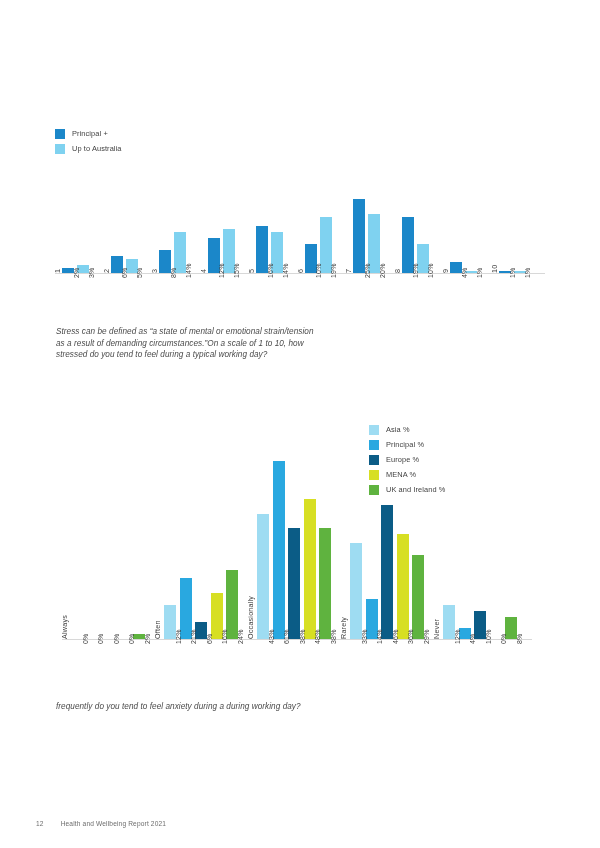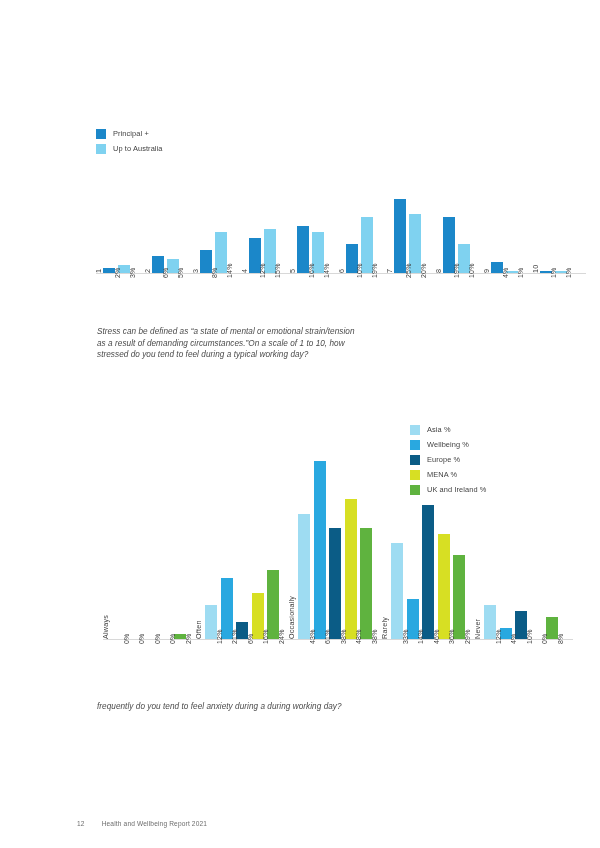--- a/index.html
+++ b/index.html
@@ -14,21 +14,20 @@
     font-family: "Liberation Sans", sans-serif;
     color: #3b3b3b;
     overflow: hidden;
   }
 
   
   .page {
     position: absolute;
     inset: 0;
     background: #ffffff;
-    margin-left: 41px;
   }
 
   .legend {
     position: absolute;
     display: flex;
     flex-direction: column;
     gap: 4px;
   }
   .legend-row {
     display: flex;
@@ -191,21 +190,21 @@
       <div>stressed do you tend to feel during a typical working day?</div>
     </div>
 
   <div class="legend" id="legend2" style="left:369px; top:424px;">
       <div class="legend-row">
         <span class="legend-swatch" style="background: rgb(158, 220, 242);"></span>
         <span class="legend-label">Asia %</span>
       </div>
       <div class="legend-row">
         <span class="legend-swatch" style="background: rgb(41, 168, 224);"></span>
-        <span class="legend-label">Wellbeing %</span>
+        <span class="legend-label">Principal %</span>
       </div>
       <div class="legend-row">
         <span class="legend-swatch" style="background: rgb(11, 92, 134);"></span>
         <span class="legend-label">Europe %</span>
       </div>
       <div class="legend-row">
         <span class="legend-swatch" style="background: rgb(215, 223, 35);"></span>
         <span class="legend-label">MENA %</span>
       </div>
       <div class="legend-row">

